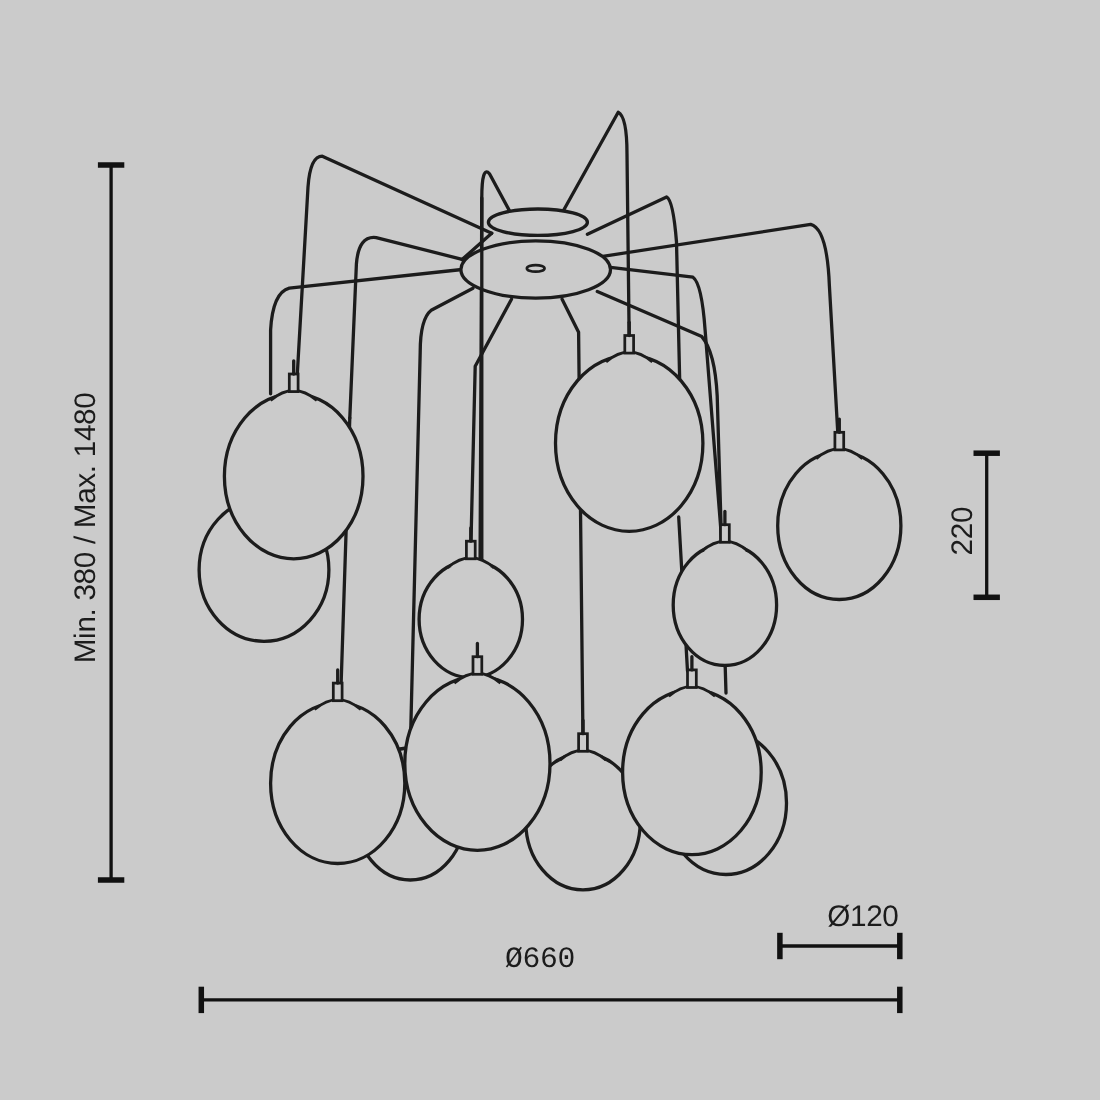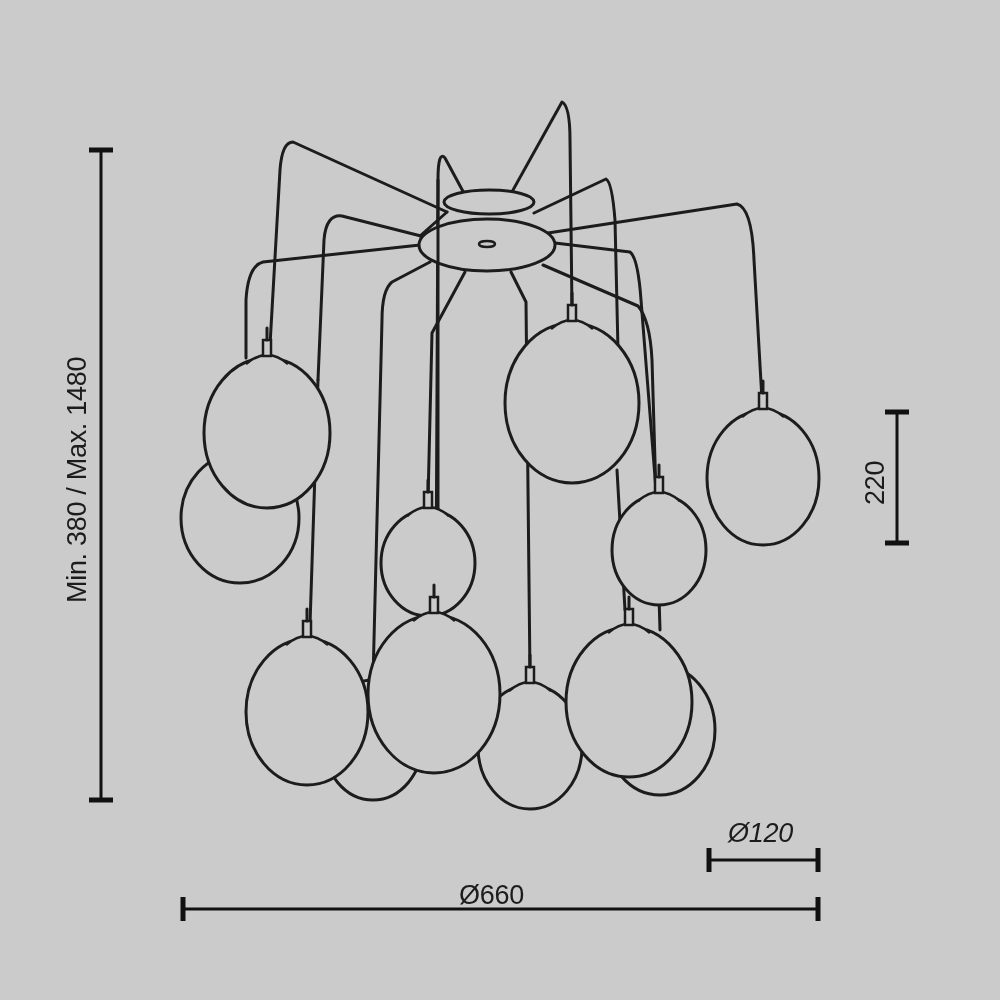--- a/index.html
+++ b/index.html
@@ -123,15 +123,15 @@
       <line id="dim-d-t1" class="tick" x1="709" y1="848" x2="709" y2="872"></line>
       <line id="dim-d-t2" class="tick" x1="818" y1="848" x2="818" y2="872"></line>
       <line id="dim-o" class="dim" x1="183" y1="909" x2="818" y2="909"></line>
       <line id="dim-o-t1" class="tick" x1="183" y1="897" x2="183" y2="921"></line>
       <line id="dim-o-t2" class="tick" x1="818" y1="897" x2="818" y2="921"></line>
     </g>
   </svg>
 
   <div class="label vlabel" style="left:62px; top:603px;">Min. 380 / Max. 1480</div>
   <div class="label vlabel" style="left:860px; top:505px;">220</div>
-  <div class="label" style="left:728px; top:818px;font-style:italic;">Ø120</div>
-  <div class="label" style="left:459px; top:880px;">Ø660</div>
+  <div class="label" style="left:752px; top:818px;">Ø120</div>
+  <div class="label" style="left:459px; top:858px;font-family:Liberation Mono, monospace;">Ø660</div>
 </div>
 
 </body></html>

